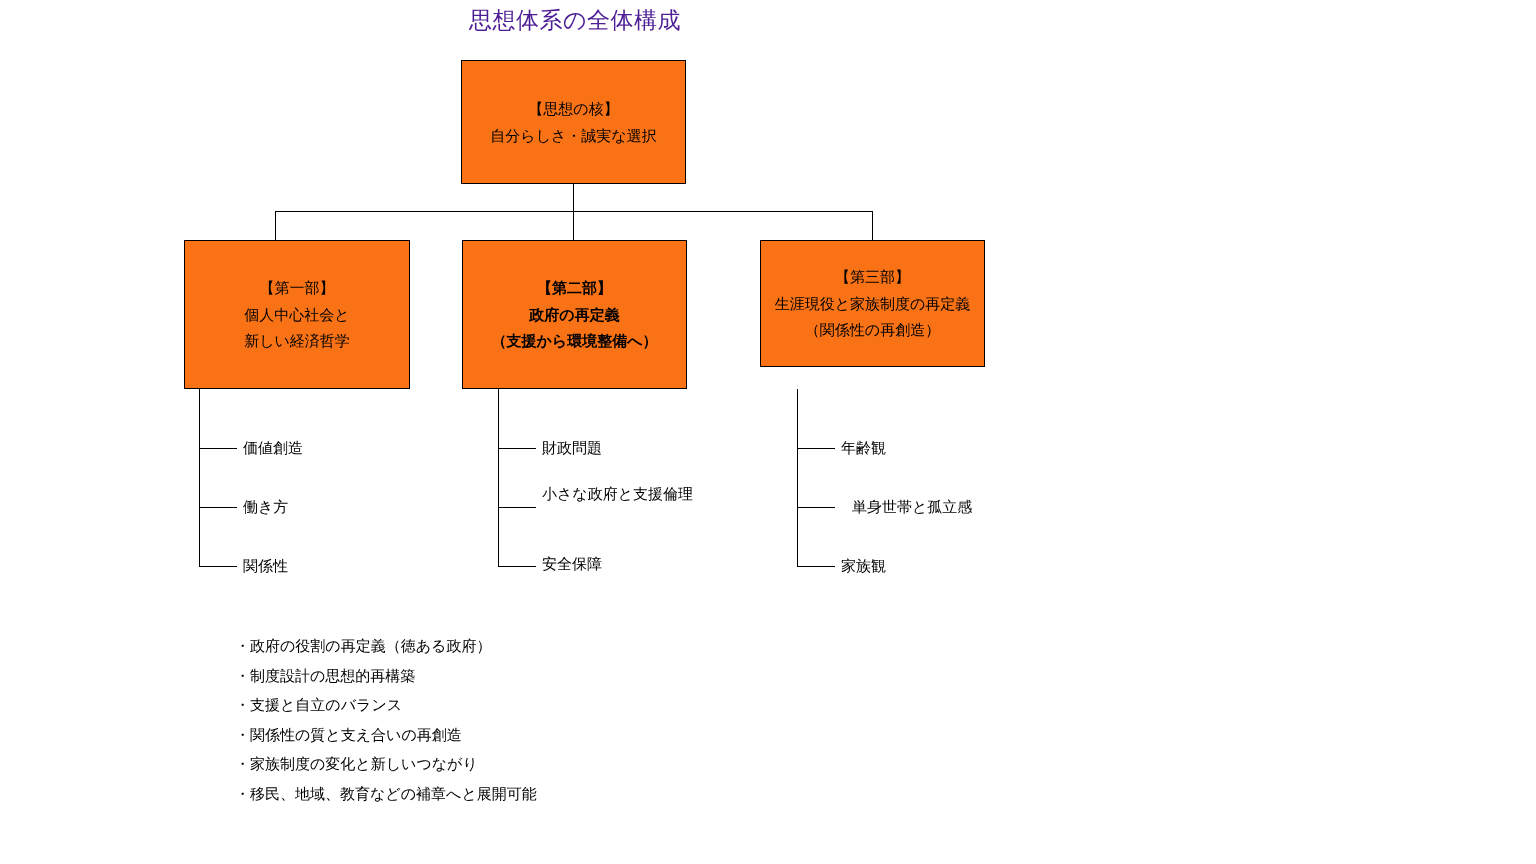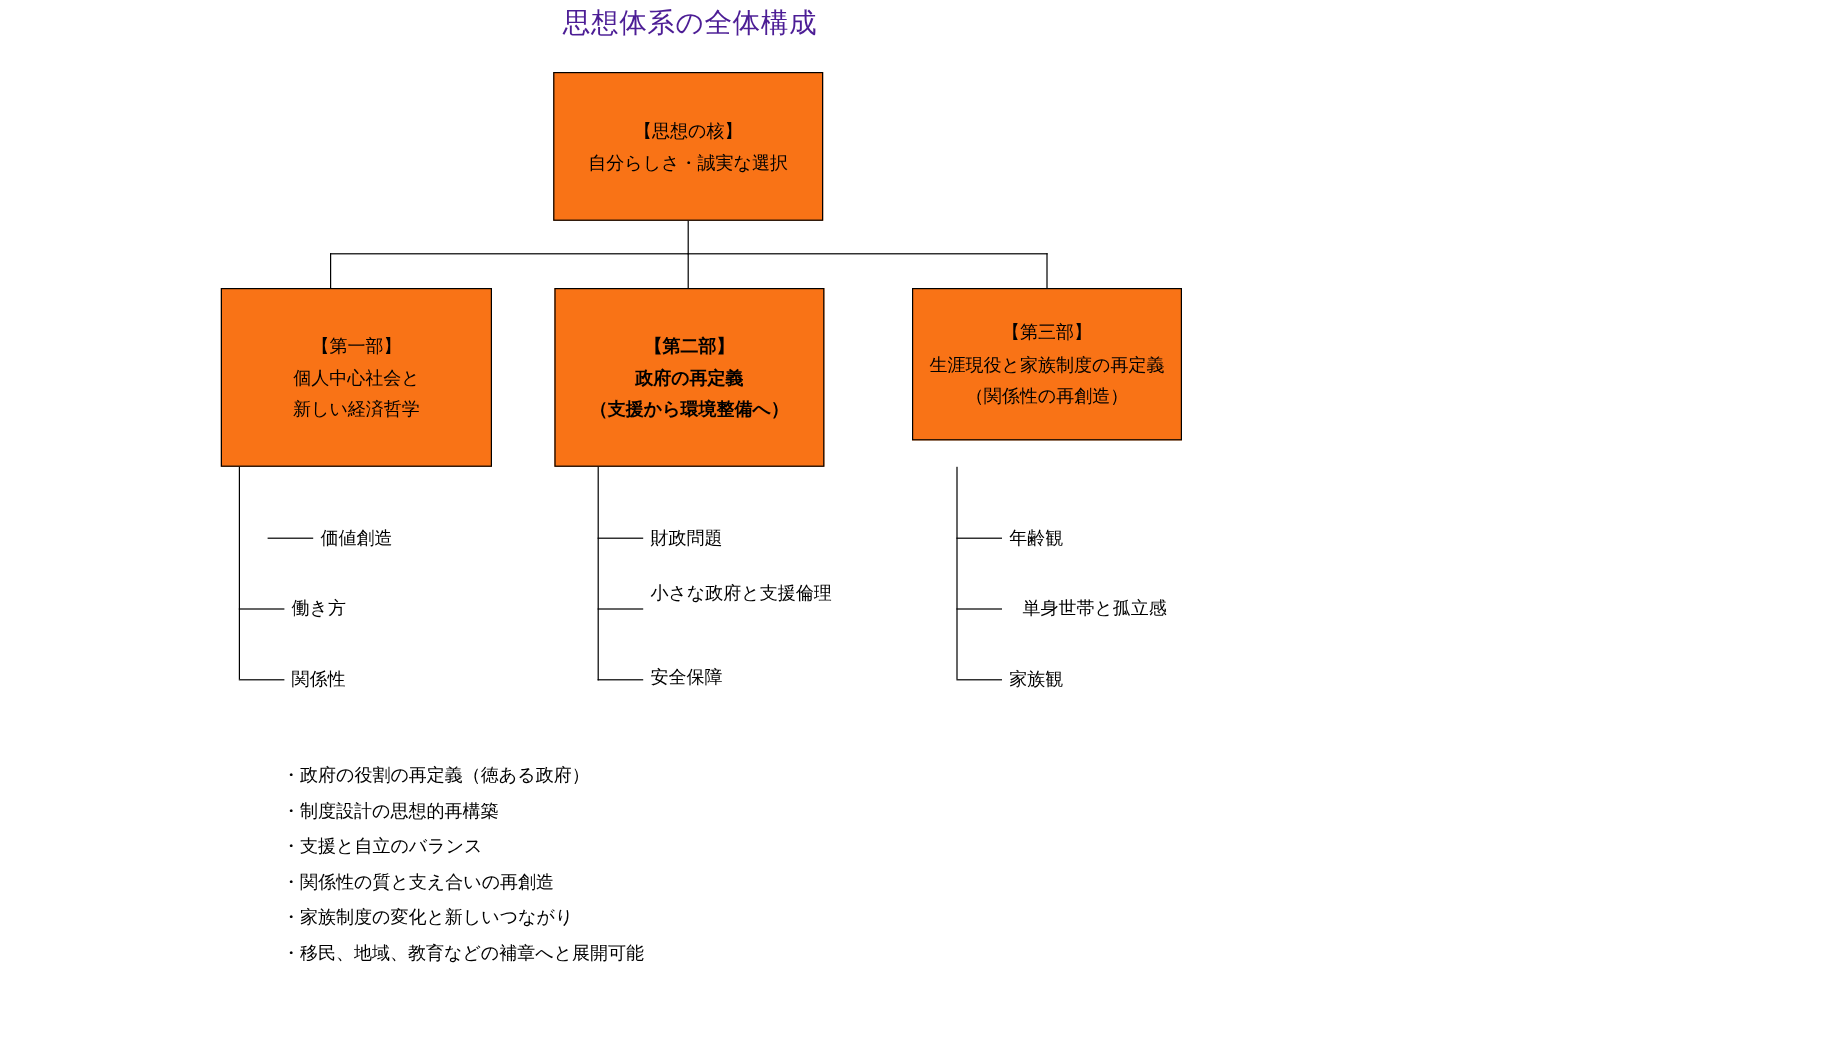--- a/index.html
+++ b/index.html
@@ -169,21 +169,21 @@
   </div>
 
   <div class="node-box" id="box-part-3">
     <span class="line title-line">【第三部】</span>
     <span class="line">生涯現役と家族制度の再定義</span>
     <span class="line">（関係性の再創造）</span>
   </div>
 
   <div class="branch-group" id="branch-1">
     <div class="branch-stem"></div>
-    <div class="branch-item" style="top: 46px; width: 200px; margin-left: 24px;">
+    <div class="branch-item" style="top: 46px; width: 200px;">
       <span class="tick" style="top: 13px;"></span>
       <span class="label">価値創造</span>
     </div>
     <div class="branch-item" style="top: 105px; width: 200px;">
       <span class="tick" style="top: 13px;"></span>
       <span class="label">働き方</span>
     </div>
     <div class="branch-item" style="top: 164px; width: 200px;">
       <span class="tick" style="top: 13px;"></span>
       <span class="label">関係性</span>

